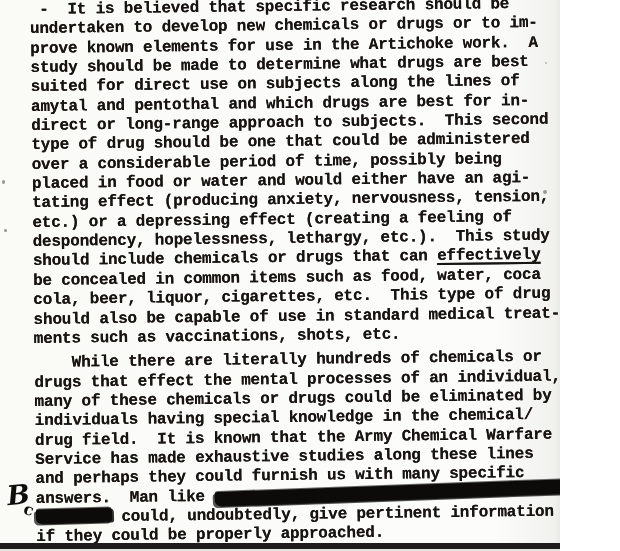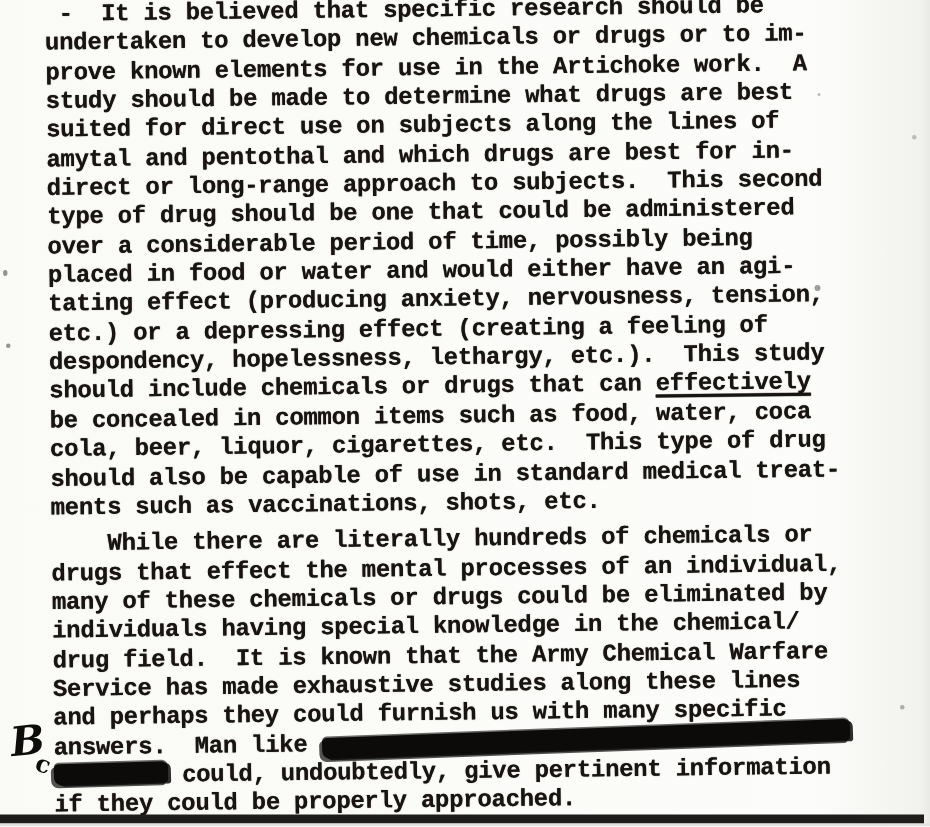--- a/index.html
+++ b/index.html
@@ -2,21 +2,21 @@
 <html><head>
 <meta charset="utf-8">
 <style>
   html, body {
     margin: 0;
     padding: 0;
     background: #ffffff;
   }
   .page {
     position: relative;
-    width: 620px;
+    width: 560px;
     height: 551px;
     overflow: hidden;
     background: linear-gradient(90deg, #fafaf7 0%, #fcfcfa 88%, #f1f1ee 99%, #e9e9e6 100%);
     font-family: "Liberation Mono", "DejaVu Sans Mono", monospace;
   }
   .doc {
     position: absolute;
     left: 33px;
     top: 1px;
     transform: rotate(-0.7deg);

